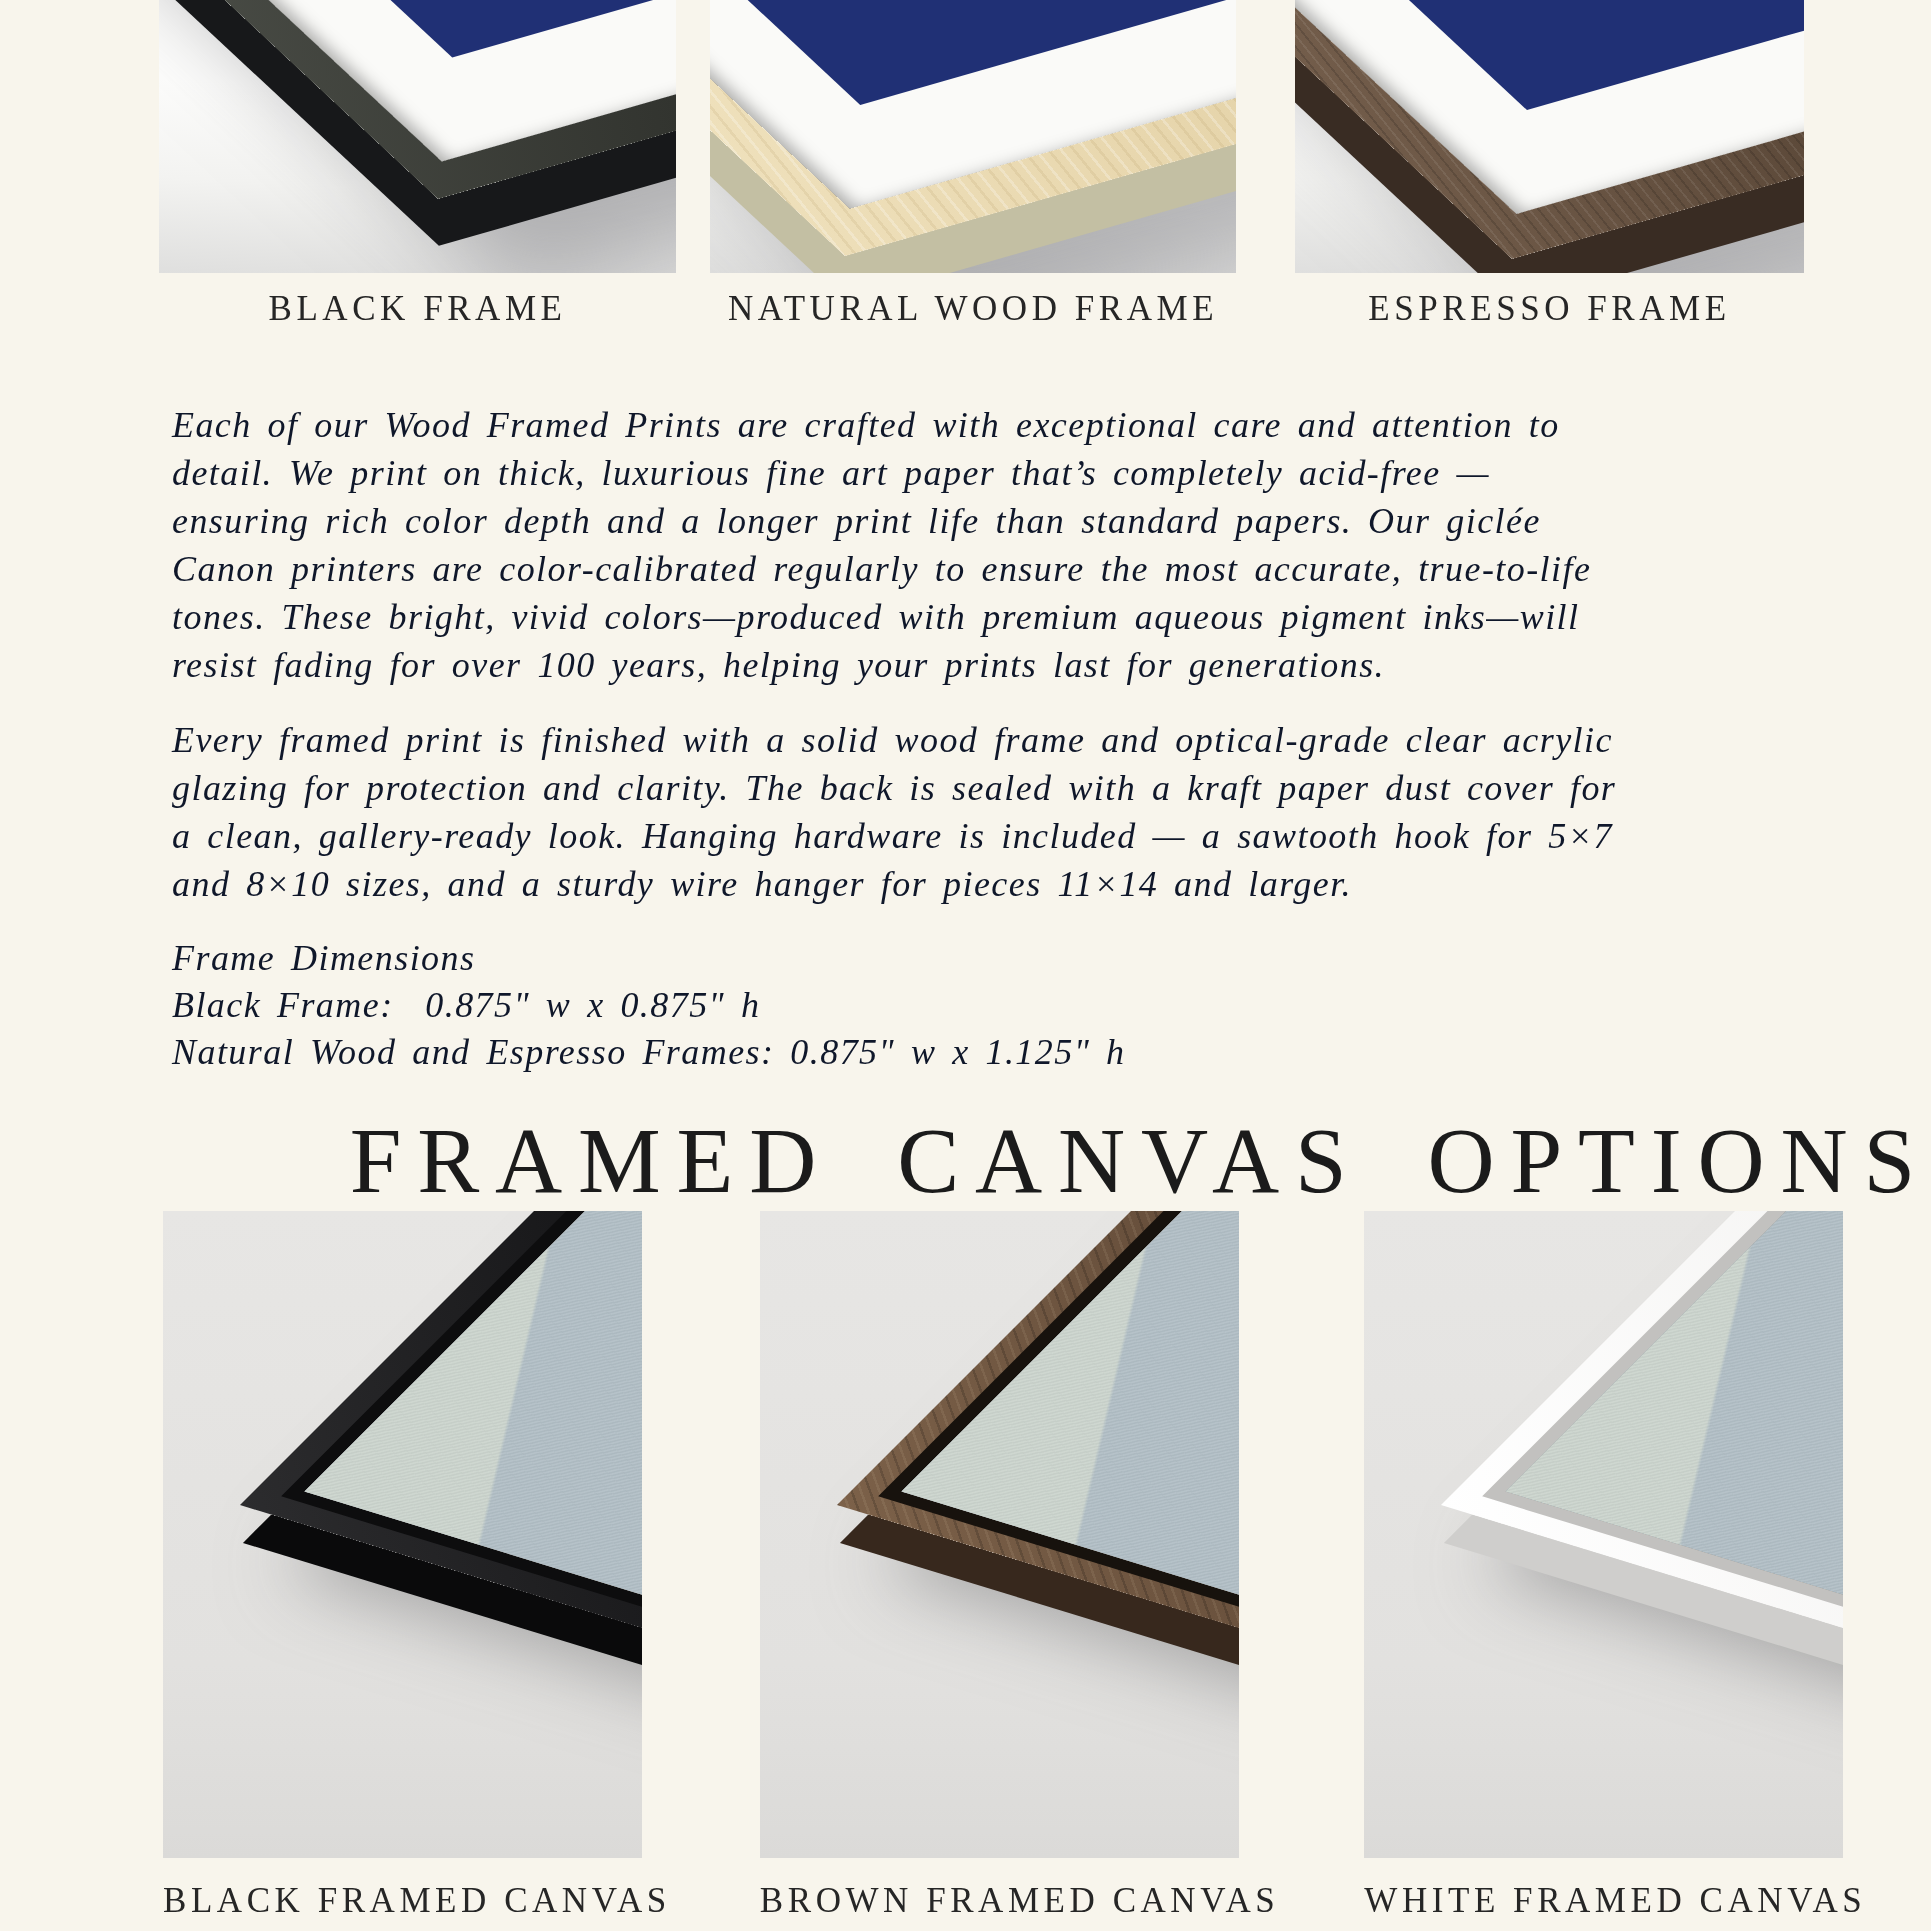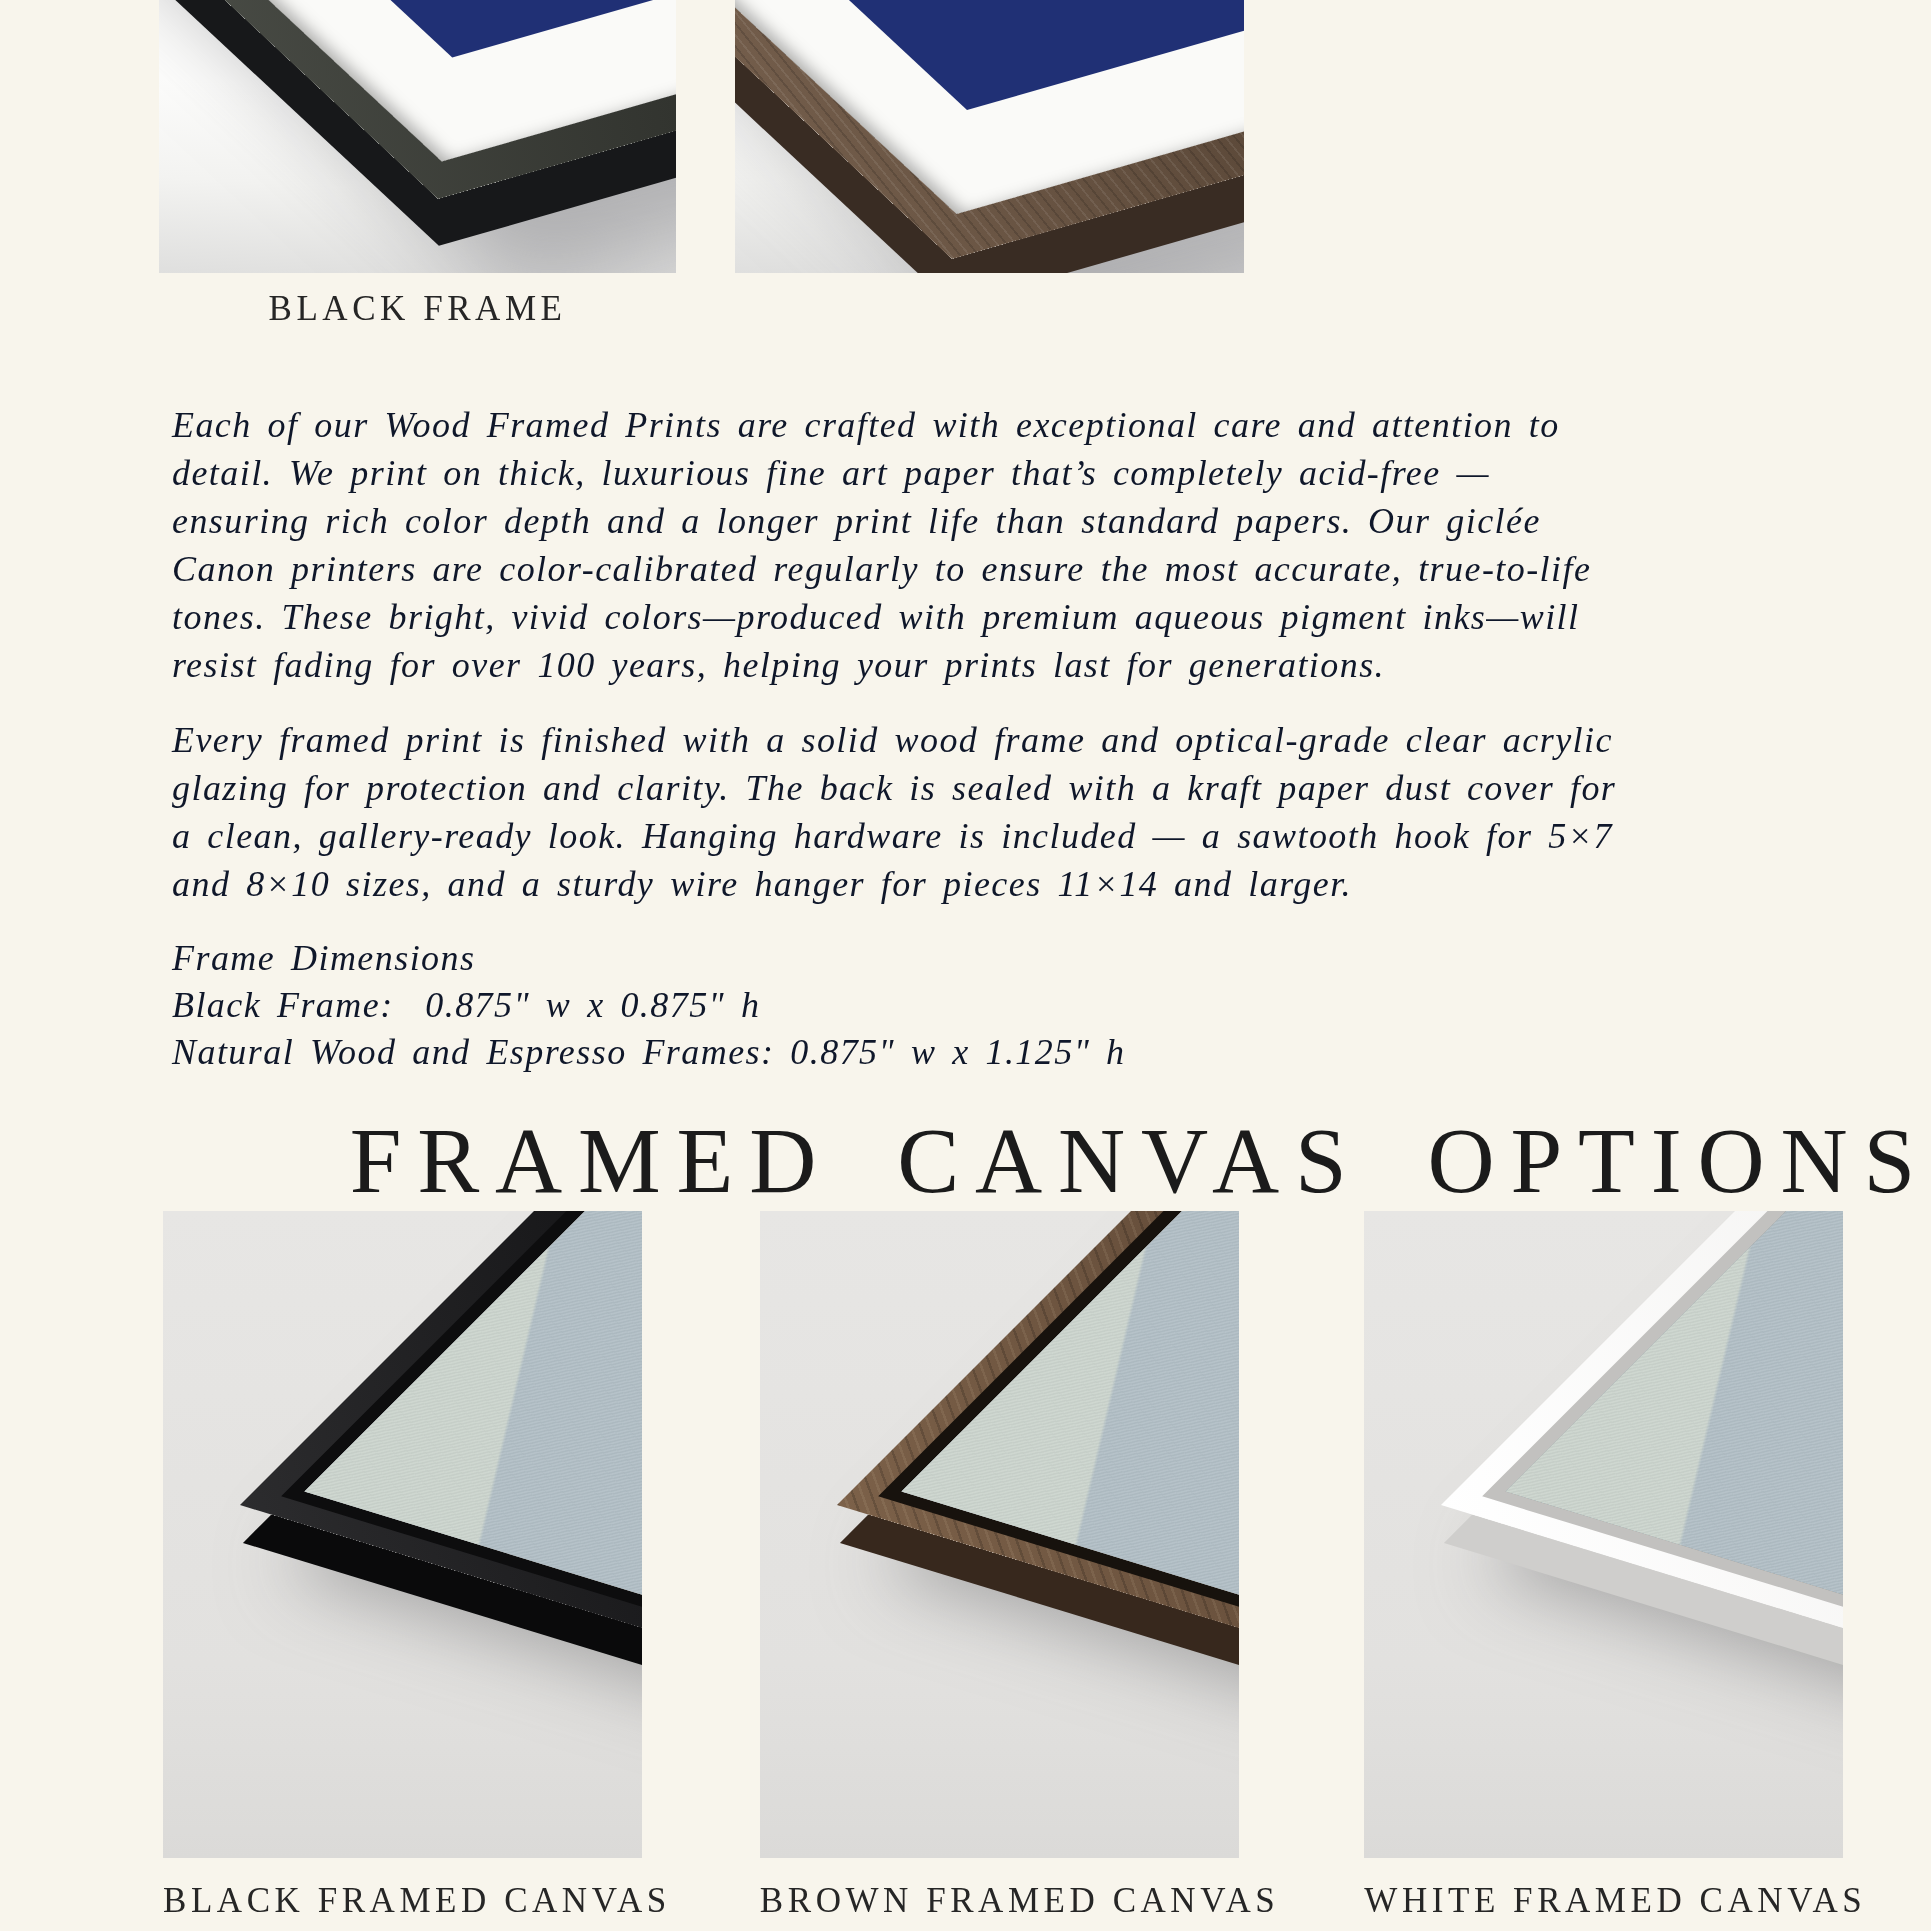--- a/index.html
+++ b/index.html
@@ -163,28 +163,39 @@
     <div class="col">
       <div class="photo top-photo">
         <div class="fframe f-black">
           <div class="fmat">
             <div class="fprint"></div>
           </div>
         </div>
       </div>
       <div class="photo-label">BLACK FRAME</div>
     </div>
+    <div class="col top-col2">
+      <div class="photo top-photo" style="width:526px">
+        <div class="fframe f-wood">
+          <div class="fmat">
+            <div class="fprint"></div>
+          </div>
+        </div>
+      </div>
+      <div class="photo-label">NATURAL WOOD FRAME</div>
+    </div>
     <div class="col top-col3">
       <div class="photo top-photo" style="width:509px">
         <div class="fframe f-esp">
           <div class="fmat">
             <div class="fprint"></div>
           </div>
         </div>
       </div>
+      <div class="photo-label">ESPRESSO FRAME</div>
     </div>
   </div>
 
   <div class="copy">
     <p class="p1">Each of our Wood Framed Prints are crafted with exceptional care and attention to
 detail. We print on thick, luxurious fine art paper that’s completely acid-free —
 ensuring rich color depth and a longer print life than standard papers. Our giclée
 Canon printers are color-calibrated regularly to ensure the most accurate, true-to-life
 tones. These bright, vivid colors—produced with premium aqueous pigment inks—will
 resist fading for over 100 years, helping your prints last for generations.</p>

